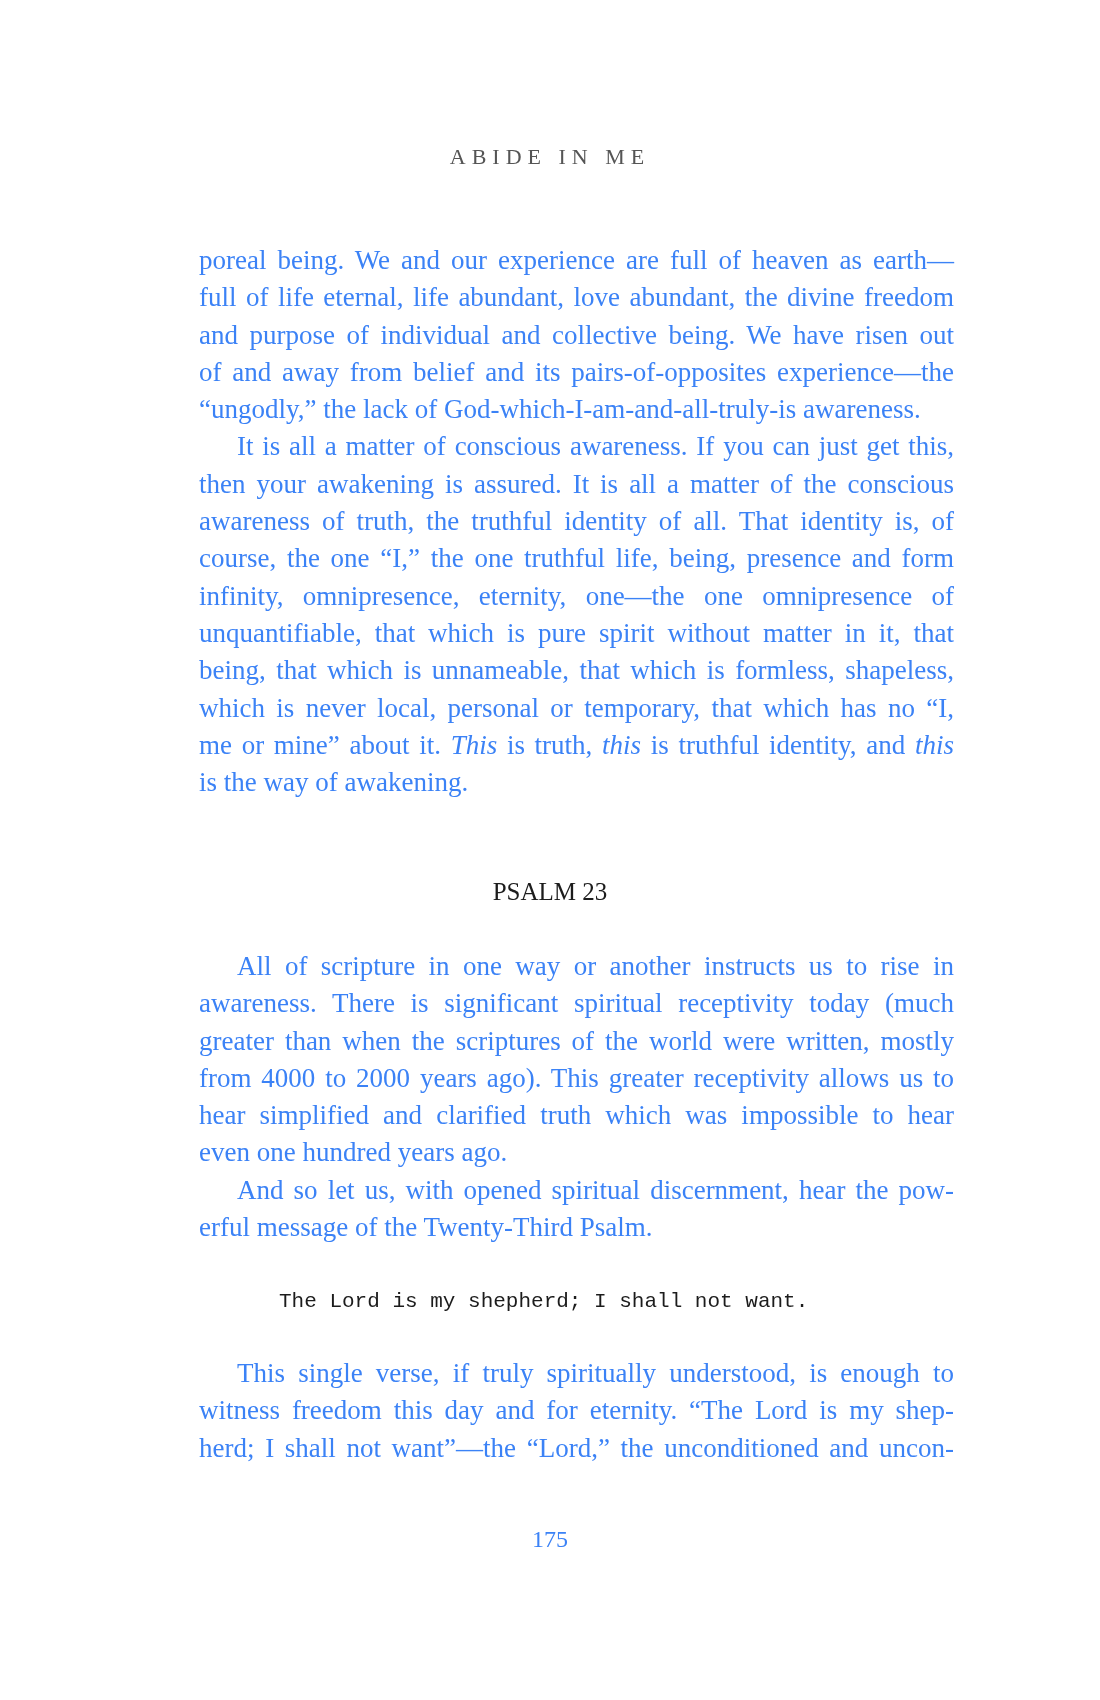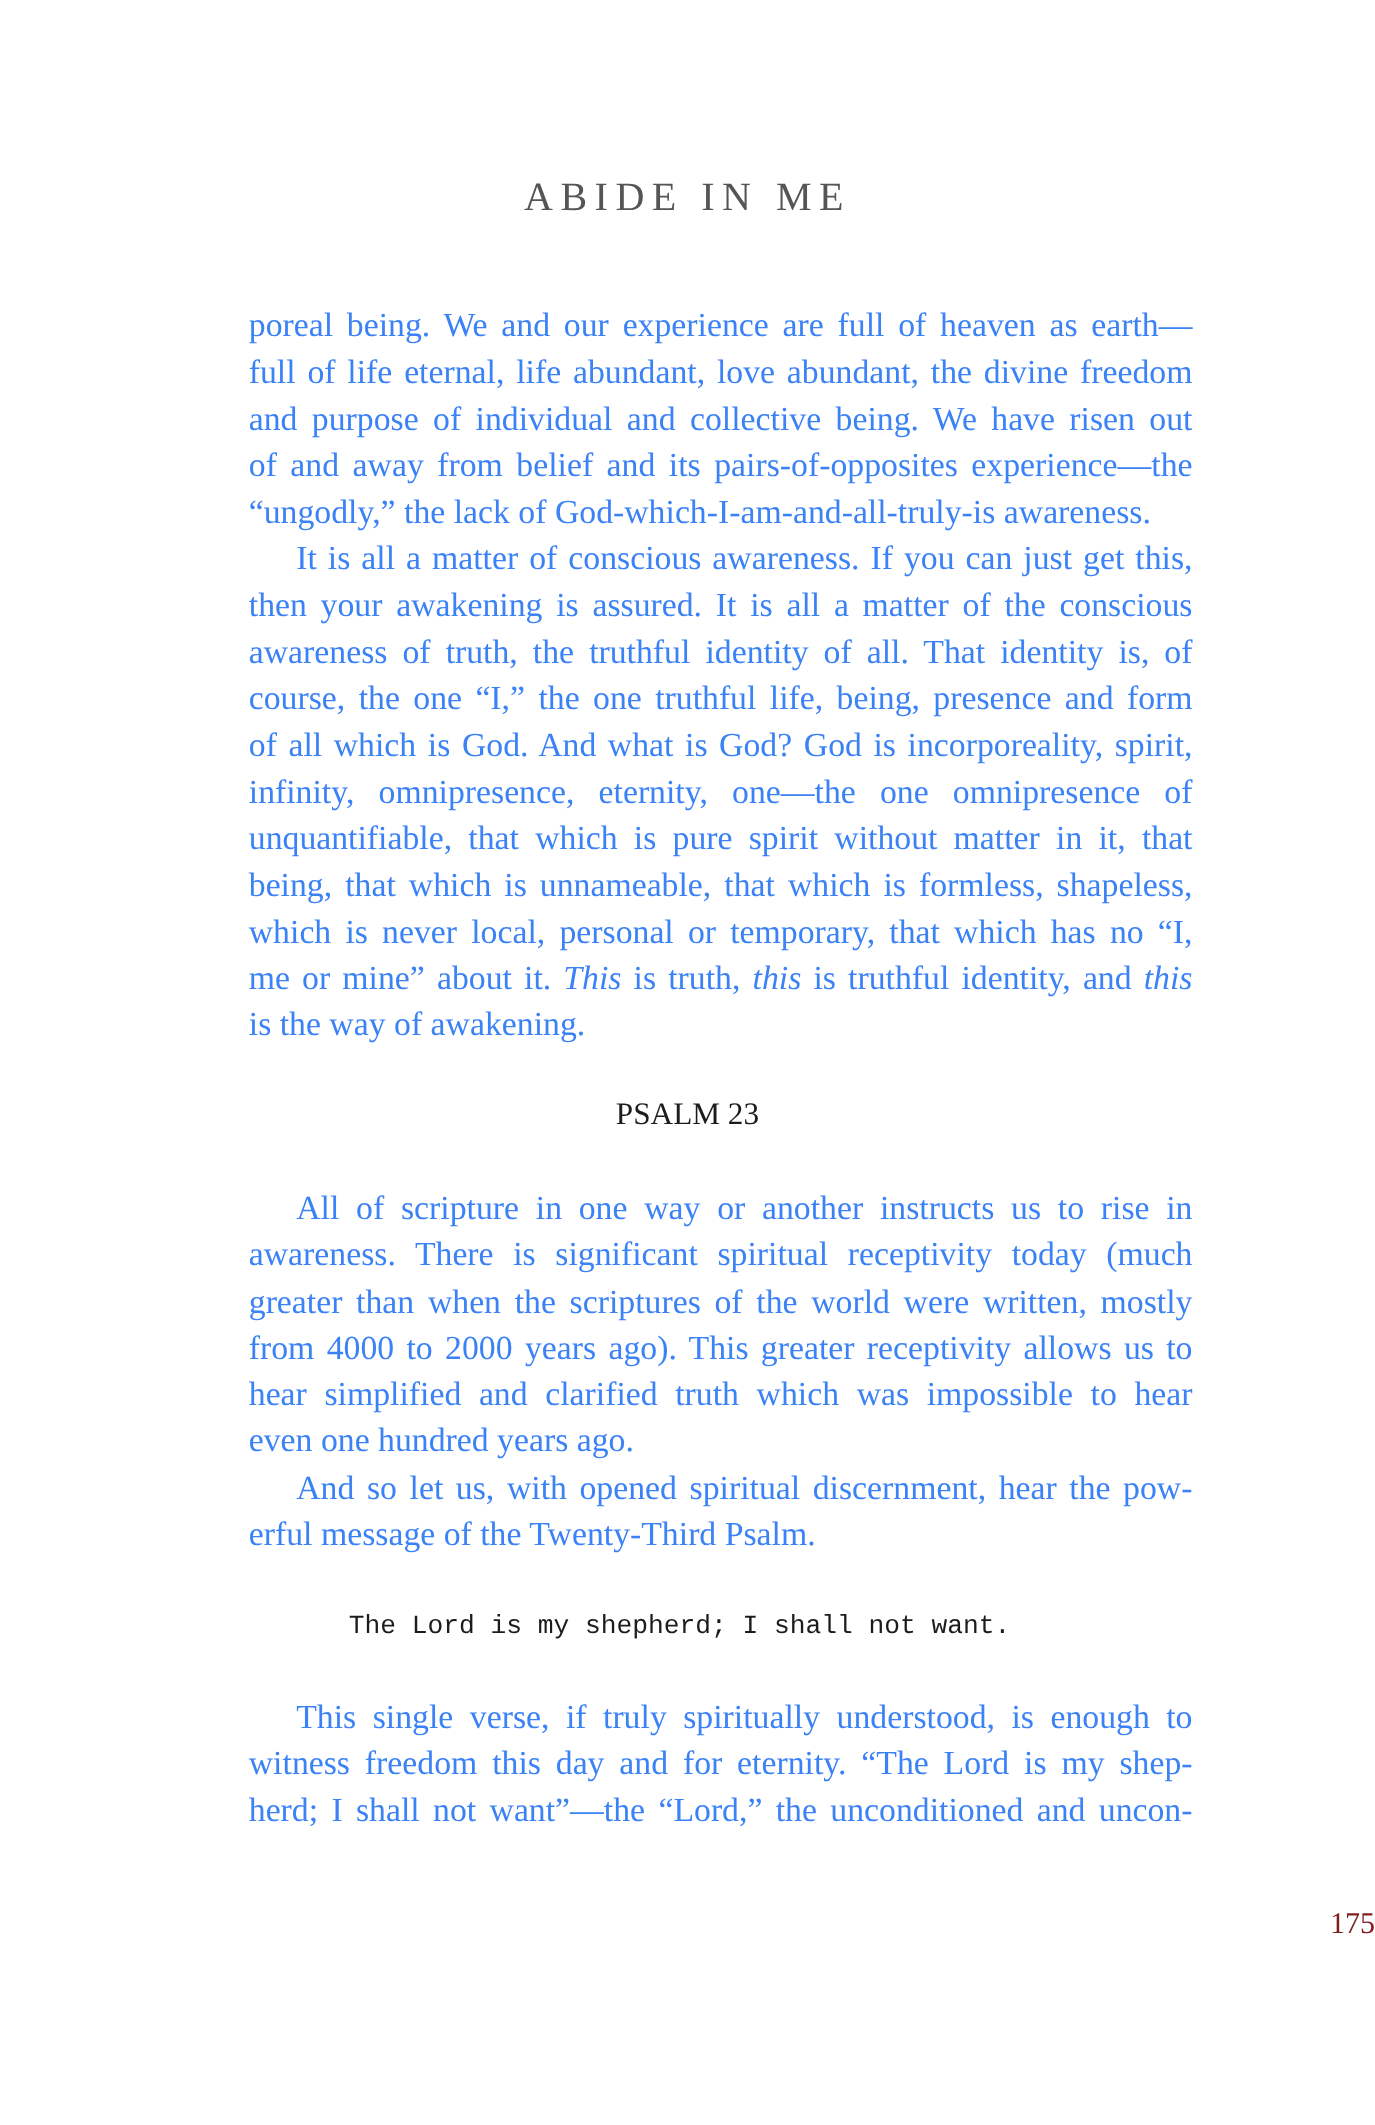--- a/index.html
+++ b/index.html
@@ -1,20 +1,20 @@
 <!DOCTYPE html>
 <html><head>
 <meta charset="utf-8">
 <style>
   html, body { margin: 0; padding: 0; background: #ffffff; }
   body { width: 1100px; height: 1700px; position: relative; overflow: hidden; }
   .page { position: absolute; left: 0; top: 0; width: 1100px; height: 1700px; background: #fff; }
   .running-head {
     position: absolute; top: 142px; left: 0; width: 1100px; text-align: center;
-    font-family: "Liberation Serif", serif; font-size: 32px; letter-spacing: 6px;
+    font-family: "Liberation Serif", serif; font-size: 22px; letter-spacing: 6px;
     color: #555; line-height: 30px;
   }
   .text-block {
     position: absolute; left: 199px; width: 755px;
     font-family: "Liberation Serif", serif; font-size: 27px; color: #3b82f6;
   }
   .line {
     display: block; height: 37.3px; line-height: 37.3px;
     text-align: justify; text-align-last: justify; white-space: nowrap;
   }
@@ -26,42 +26,41 @@
     position: absolute; top: 877px; left: 0; width: 1100px; text-align: center;
     font-family: "Liberation Serif", serif; font-size: 25px; color: #1c1c1c; line-height: 30px;
   }
   #block2 { top: 948px; }
   .verse {
     position: absolute; top: 1289px; left: 279px;
     font-family: Liberation Mono, monospace; font-size: 21px; color: #1c1c1c; line-height: 26px;
   }
   #block3 { top: 1355px; }
   .folio {
-    position: absolute; top: 1525px; left: 0; width: 1100px; text-align: right;
-    font-family: "Liberation Serif", serif; font-size: 24px; color: #7f1d1d; line-height: 28px;
+    position: absolute; top: 1525px; left: 0; width: 1100px; text-align: center;
+    font-family: "Liberation Serif", serif; font-size: 24px; color: #3b82f6; line-height: 28px;
   }
 </style>
 </head>
 <body>
 
 <div class="page">
 
   <div class="running-head">ABIDE IN ME</div>
 
   <div class="text-block" id="block1">
     <span class="line">poreal being. We and our experience are full of heaven as earth—</span>
     <span class="line">full of life eternal, life abundant, love abundant, the divine freedom</span>
     <span class="line">and purpose of individual and collective being. We have risen out</span>
     <span class="line">of and away from belief and its pairs-of-opposites experience—the</span>
     <span class="line last">“ungodly,” the lack of God-which-I-am-and-all-truly-is awareness.</span>
     <span class="line indent">It is all a matter of conscious awareness. If you can just get this,</span>
     <span class="line">then your awakening is assured. It is all a matter of the conscious</span>
     <span class="line">awareness of truth, the truthful identity of all. That identity is, of</span>
     <span class="line">course, the one “I,” the one truthful life, being, presence and form</span>
-    <span class="line">of all which is God. And what is God? God is incorporeality, spirit,</span>
     <span class="line">infinity, omnipresence, eternity, one—the one omnipresence of</span>
     <span class="line">unquantifiable, that which is pure spirit without matter in it, that</span>
     <span class="line">being, that which is unnameable, that which is formless, shapeless,</span>
     <span class="line">which is never local, personal or temporary, that which has no “I,</span>
     <span class="line" id="mixed-line">
       <span>me or mine” about it. </span><i>This</i><span> is truth, </span><i>this</i><span> is truthful identity, and </span><i>this</i>
     </span>
     <span class="line last">is the way of awakening.</span>
   </div>
 

